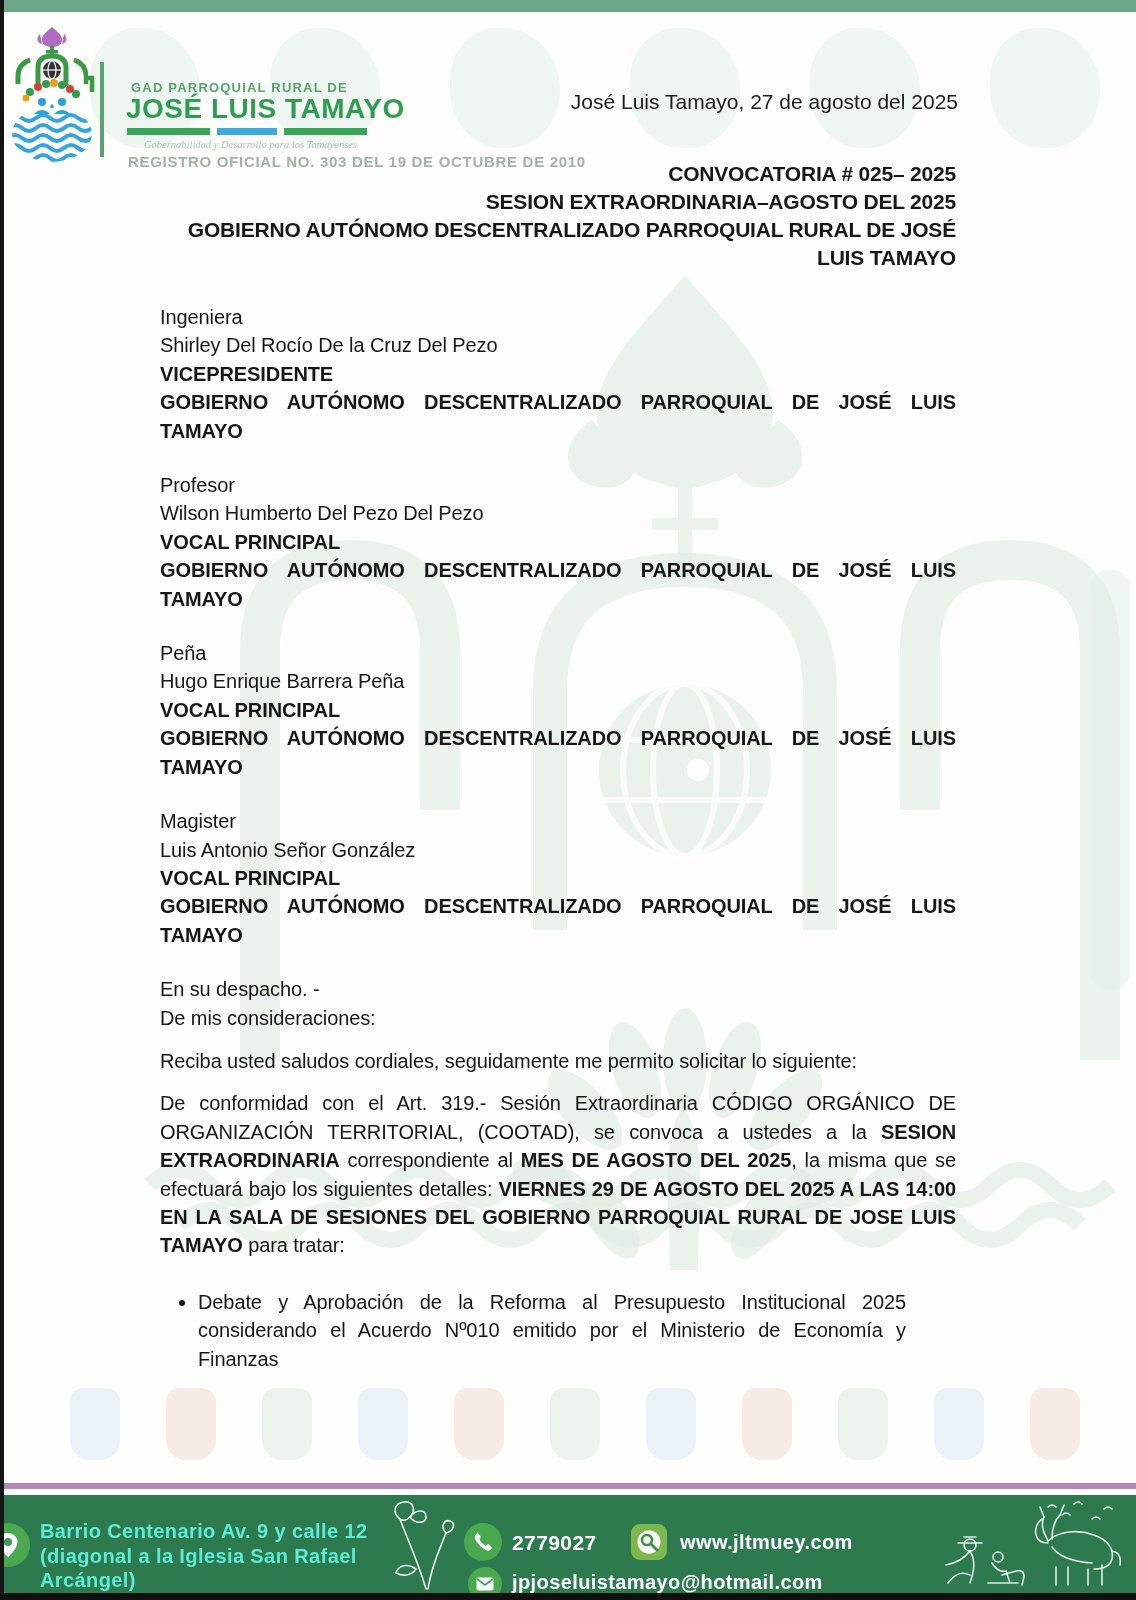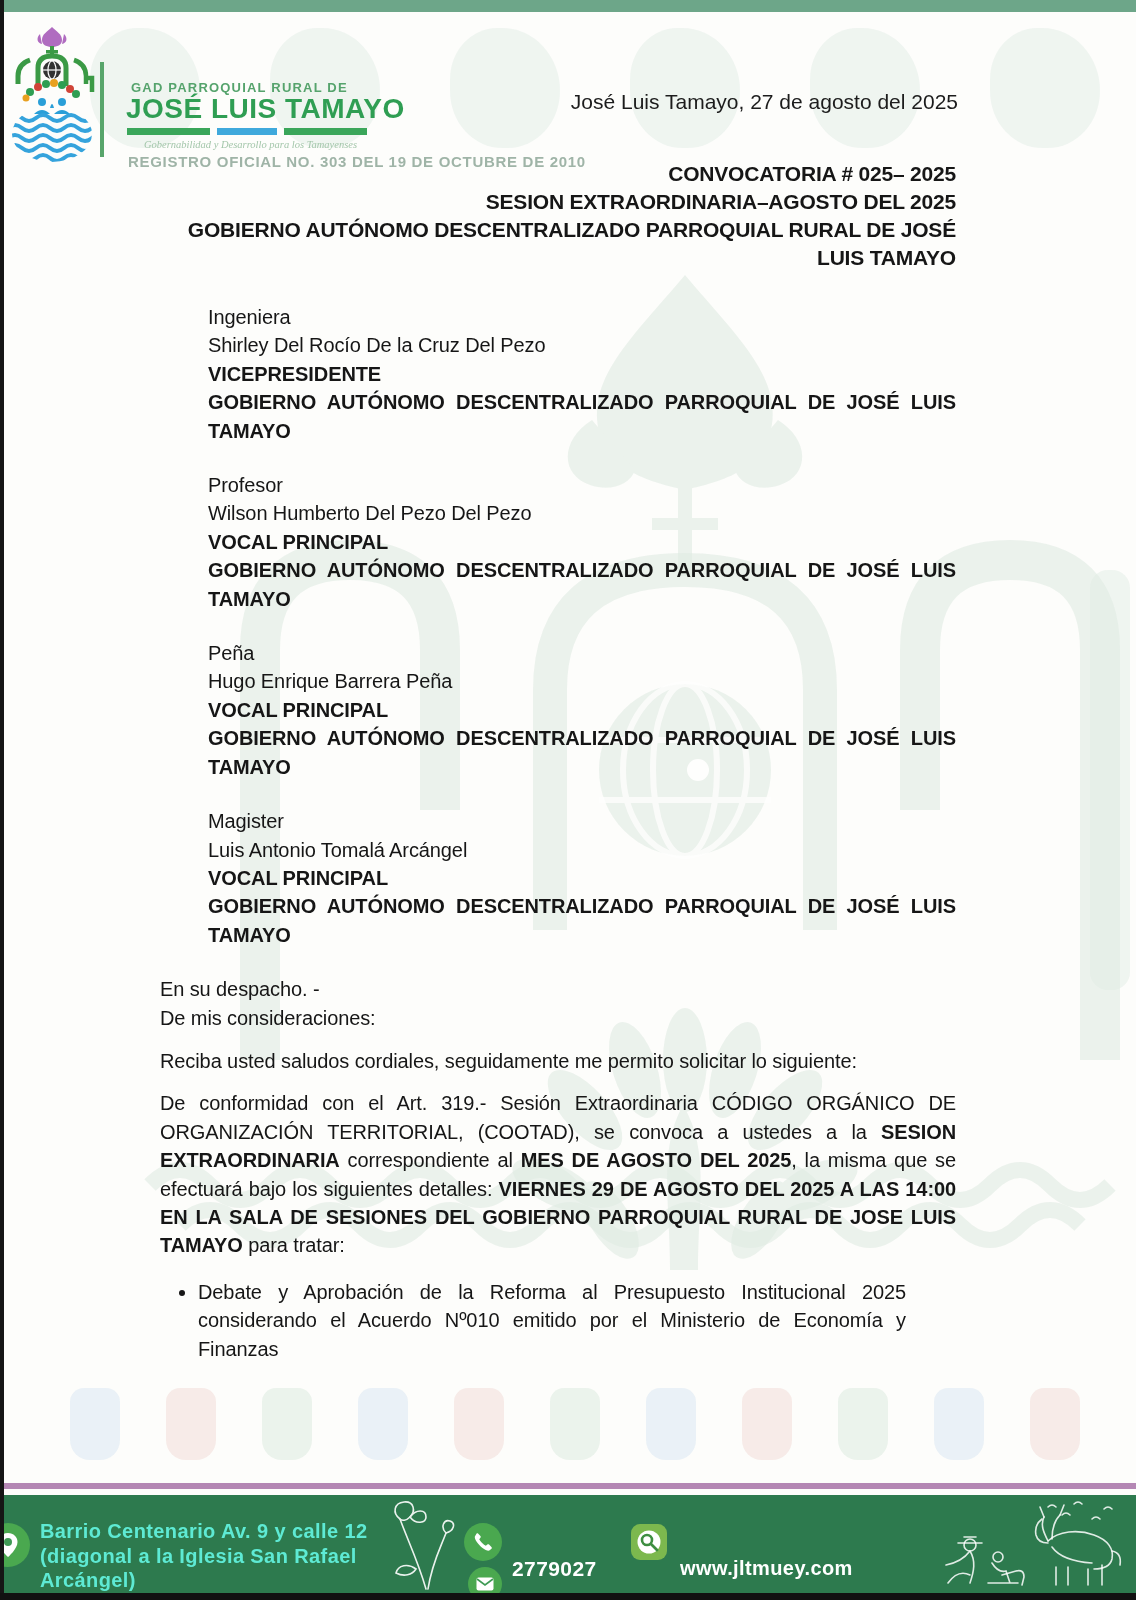--- a/index.html
+++ b/index.html
@@ -27,37 +27,37 @@
   .org-bars{position:absolute;left:127px;top:128px;width:240px;height:7px;display:flex;gap:7px;}
   .org-bars .g{flex:1.2;background:#3aa65a;}
   .org-bars .b{flex:.85;background:#3fa9dc;}
   .tagline{position:absolute;left:128px;top:139px;width:245px;text-align:center;font-size:10.5px;font-style:italic;color:#a3c6aa;font-family:"Liberation Serif","DejaVu Serif",serif;}
   .registro{position:absolute;left:128px;top:153px;font-size:15px;letter-spacing:.7px;color:#9fb4a7;font-weight:700;}
   .dateline{position:absolute;left:540px;top:90px;width:418px;text-align:right;font-size:21px;color:#1c1c1c;}
 
   
   .content{position:absolute;left:160px;top:160px;width:796px;z-index:2;color:#161616;font-size:20px;line-height:28.4px;letter-spacing:-0.1px;}
   .title-block{text-align:right;font-weight:700;font-size:21px;line-height:28px;margin-bottom:31px;letter-spacing:-0.2px;}
-  .recipient{margin-bottom:26px;margin-left:48px;}
+  .recipient{margin-bottom:26px;}
   .recipient .role{font-weight:700;}
   .recipient .org{font-weight:700;text-align:justify;}
   .despacho{}
   .consideraciones{margin-bottom:15px;}
   .saludo{margin-bottom:14px;}
-  .paragraph{text-align:justify;margin-bottom:18px;}
+  .paragraph{text-align:justify;margin-bottom:28px;}
   .paragraph span{letter-spacing:-0.1px;}
   ul.topics{margin:0;padding:0 0 0 38px;width:708px;}
   ul.topics li{text-align:justify;}
 
   
   .footer-line{position:absolute;left:0;top:1483px;width:1136px;height:6px;background:#b487b4;z-index:4;}
   .footer-band{position:absolute;left:0;top:1495px;width:1136px;height:98px;background:#2d7a4e;z-index:4;}
   .f-abs{position:absolute;}
   .address{left:40px;top:24px;color:#5eead4;font-weight:700;font-size:20px;line-height:24.5px;letter-spacing:.4px;}
-  .contact-text{color:#fff;font-weight:700;font-size:20px;letter-spacing:.4px;margin-top:26px;}
+  .contact-text{color:#fff;font-weight:700;font-size:20px;letter-spacing:.4px;}
   .icon-circle{border-radius:50%;background:#4aa84f;display:flex;align-items:center;justify-content:center;}
 </style>
 </head>
 <body>
 
 <div class="page">
 
   <div class="wm-top">
     <div></div>
       <div></div>
@@ -204,21 +204,21 @@
 
     <div class="recipient">
       <div>Peña</div>
       <div>Hugo Enrique Barrera Peña</div>
       <div class="role">VOCAL PRINCIPAL</div>
       <div class="org">GOBIERNO AUTÓNOMO DESCENTRALIZADO PARROQUIAL DE JOSÉ LUIS TAMAYO</div>
     </div>
 
     <div class="recipient">
       <div>Magister</div>
-      <div>Luis Antonio Tomalá Arcángel</div>
+      <div>Luis Antonio Señor González</div>
       <div class="role">VOCAL PRINCIPAL</div>
       <div class="org">GOBIERNO AUTÓNOMO DESCENTRALIZADO PARROQUIAL DE JOSÉ LUIS TAMAYO</div>
     </div>
 
     <div class="despacho">En su despacho. -</div>
     <div class="consideraciones">De mis consideraciones:</div>
     <div class="saludo">Reciba usted saludos cordiales, seguidamente me permito solicitar lo siguiente:</div>
 
     <div class="paragraph"><span>De conformidad con el Art. 319.- Sesión Extraordinaria CÓDIGO ORGÁNICO DE ORGANIZACIÓN TERRITORIAL, (COOTAD), se convoca a ustedes a la </span><span style="font-weight: 700;">SESION EXTRAORDINARIA</span><span> correspondiente al </span><span style="font-weight: 700;">MES DE AGOSTO DEL 2025</span><span>, la misma que se efectuará bajo los siguientes detalles: </span><span style="font-weight: 700;">VIERNES 29 DE AGOSTO DEL 2025 A LAS 14:00 EN LA SALA DE SESIONES DEL GOBIERNO PARROQUIAL RURAL DE JOSE LUIS TAMAYO</span><span> para tratar:</span></div>
 

